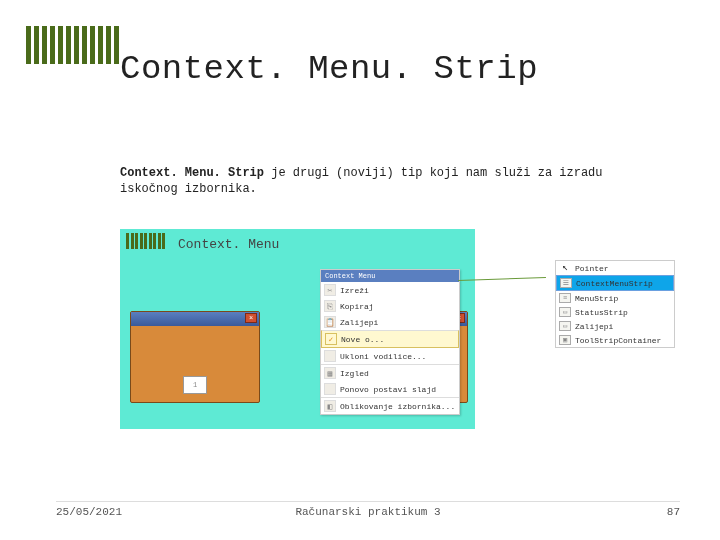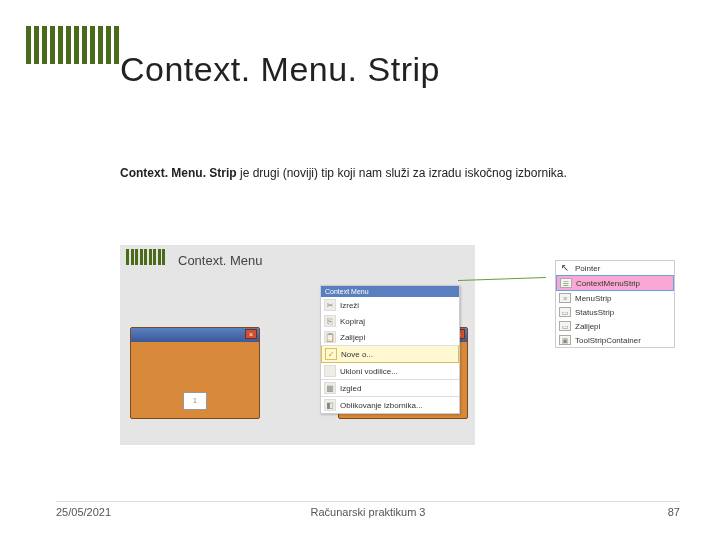--- a/index.html
+++ b/index.html
@@ -8,20 +8,21 @@
     height: 540px;
     background: #ffffff;
     font-family: Arial, sans-serif;
     position: relative;
     overflow: hidden;
   }
   .slide {
     width: 720px;
     height: 540px;
     position: relative;
+    font-family: Liberation Mono, monospace;
   }
   .top-bars {
     position: absolute;
     top: 26px;
     left: 26px;
     display: flex;
     gap: 3px;
   }
   .bar {
     width: 5px;
@@ -52,24 +53,24 @@
     top: 228px;
     left: 120px;
     width: 555px;
     height: 210px;
   }
 
   
   .left-shot {
     position: absolute;
     left: 0;
-    top: 17px;
+    top: 1px;
     width: 355px;
     height: 200px;
-    background: #e5e5e5;
+    background: #5eead4;
   }
   .left-bars {
     position: absolute;
     top: 4px;
     left: 6px;
     display: flex;
     gap: 1.5px;
   }
   .left-bars .lb {
     width: 3px;
@@ -188,21 +189,21 @@
     font-size: 8px;
   }
   .toolbox .tb-row {
     display: flex;
     align-items: center;
     padding: 2px 3px;
     gap: 4px;
     color: #333;
   }
   .toolbox .tb-row.sel {
-    background: #f9a8d4;
+    background: #0ea5e9;
     border: 1px solid #6aa0e0;
     margin: 0 0;
   }
   .toolbox .tb-icon {
     width: 12px;
     height: 10px;
     border: 1px solid #aaa;
     background: #f5f5f0;
     display: inline-block;
     font-size: 7px;
@@ -320,20 +321,24 @@
             <span>Nove o...</span>
           </div>
         <div class="row">
             <span class="mi-icon"></span>
             <span>Ukloni vodilice...</span>
           </div>
         <div class="row sep">
             <span class="mi-icon">▦</span>
             <span>Izgled</span>
           </div>
+        <div class="row">
+            <span class="mi-icon"></span>
+            <span>Ponovo postavi slajd</span>
+          </div>
         <div class="row sep">
             <span class="mi-icon">◧</span>
             <span>Oblikovanje izbornika...</span>
           </div>
       </div>
     </div>
 
     <div class="green-line"></div>
 
     <div class="toolbox">

